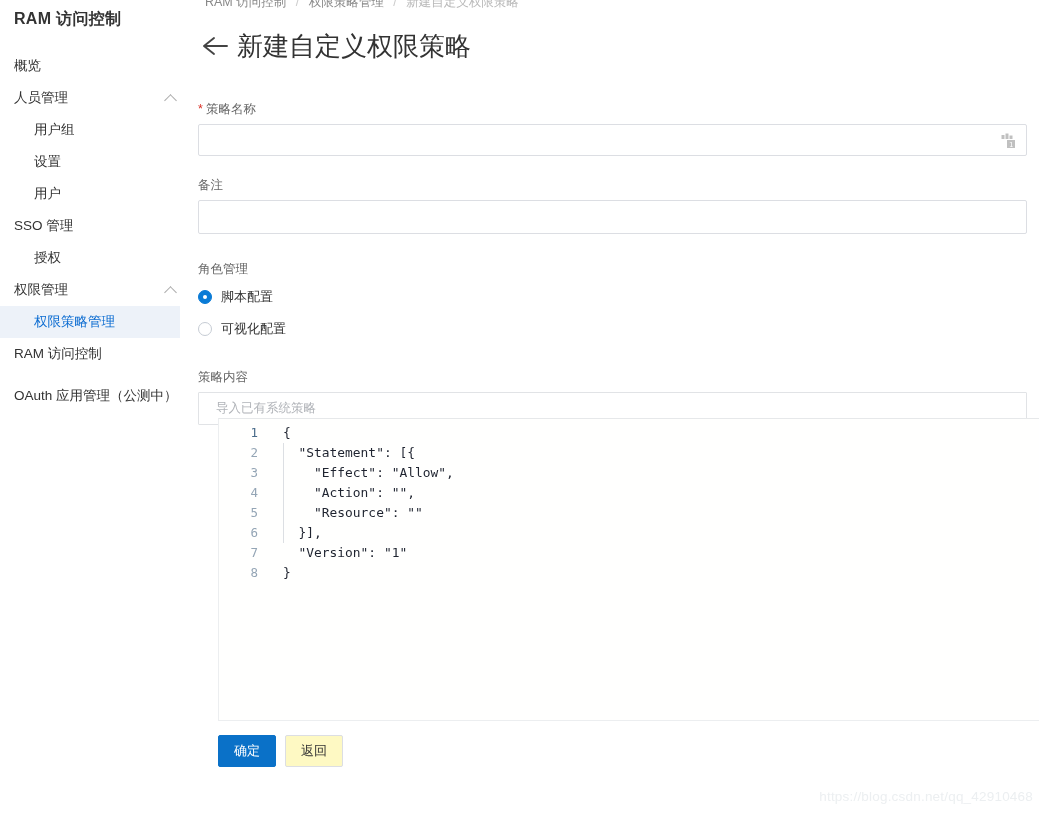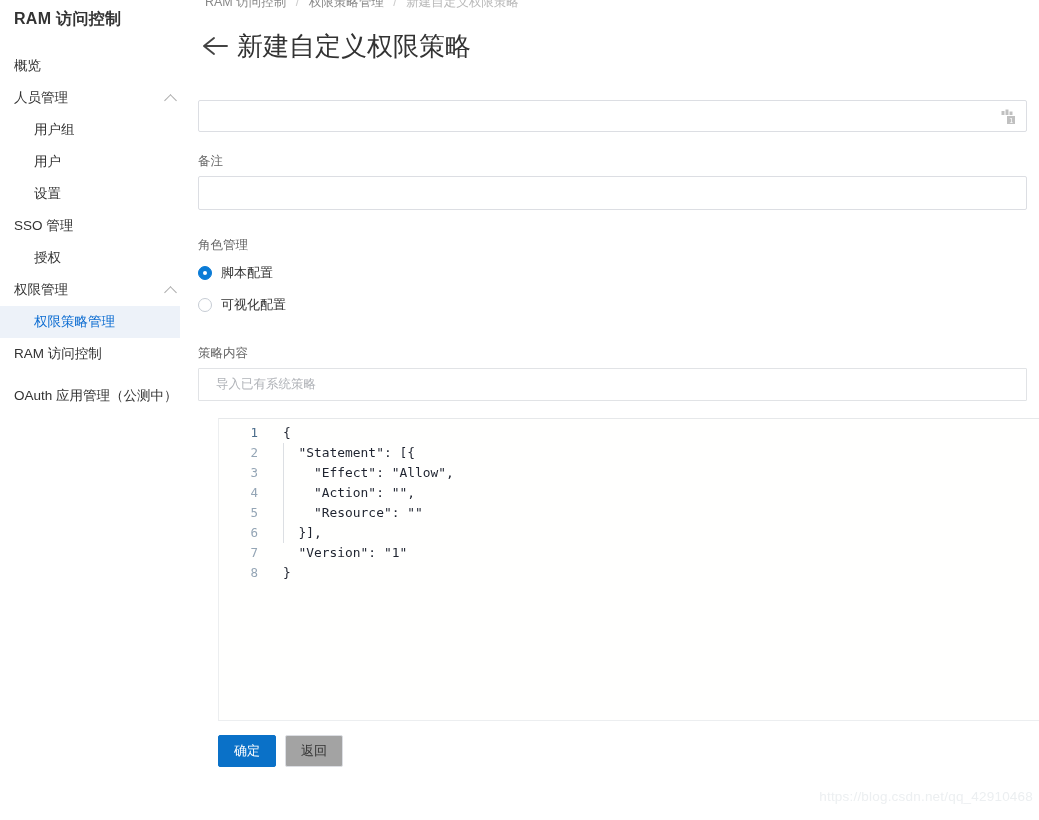--- a/index.html
+++ b/index.html
@@ -304,21 +304,21 @@
     cursor: pointer;
     padding: 0 0;
     font-family: inherit;
   }
   .btn-primary {
     background: #0a71c8;
     color: #ffffff;
     border: 1px solid #0a71c8;
   }
   .btn-default {
-    background: #a3a3a3;
+    background: #fef9c3;
     color: #333333;
     border: 1px solid #dcdee3;
     margin-left: 9px;
   }
 
   .watermark {
     position: absolute;
     right: 6px; bottom: 16px;
     font-size: 13.5px;
     color: #eceff1;
@@ -344,25 +344,25 @@
       <div class="nav-item">
         <span class="nav-label">人员管理</span>
         <span class="chev"></span>
       </div>
 
       <div class="nav-item level2">
         <span class="nav-label">用户组</span>
       </div>
 
       <div class="nav-item level2">
+        <span class="nav-label">设置</span>
+      </div>
+
+      <div class="nav-item level2">
         <span class="nav-label">用户</span>
-      </div>
-
-      <div class="nav-item level2">
-        <span class="nav-label">设置</span>
       </div>
 
       <div class="nav-item">
         <span class="nav-label">SSO 管理</span>
       </div>
 
       <div class="nav-item level2">
         <span class="nav-label">授权</span>
       </div>
 
@@ -404,20 +404,23 @@
       <span class="back-arrow">
         <svg width="30" height="30" viewBox="0 0 30 30" aria-hidden="true">
           <path d="M4 15 L14 7 M4 15 L14 23 M4 15 L27 15" fill="none" stroke="#444" stroke-width="1.9" stroke-linecap="round" stroke-linejoin="round"></path>
         </svg>
       </span>
       <span class="page-title">新建自定义权限策略</span>
     </div>
 
     <div class="form">
 
+      <div class="field-label">
+        <span class="req-star">*</span><span>策略名称</span>
+      </div>
       <div class="text-input">
         <input type="text" placeholder="" style="">
         <span class="input-suffix-icon">
           <svg width="18" height="18" viewBox="0 0 18 18" aria-hidden="true">
             <rect x="1.5" y="3" width="3" height="4" fill="#9b9b9b"></rect>
             <rect x="5.5" y="1.5" width="3" height="5.5" fill="#9b9b9b"></rect>
             <rect x="9.5" y="3.5" width="3" height="3.5" fill="#9b9b9b"></rect>
             <rect x="7" y="8" width="8" height="8" fill="#9b9b9b"></rect>
             <text x="11" y="14.6" font-size="7" fill="#ffffff" text-anchor="middle" font-family="DejaVu Sans Mono, monospace">1</text>
           </svg>

